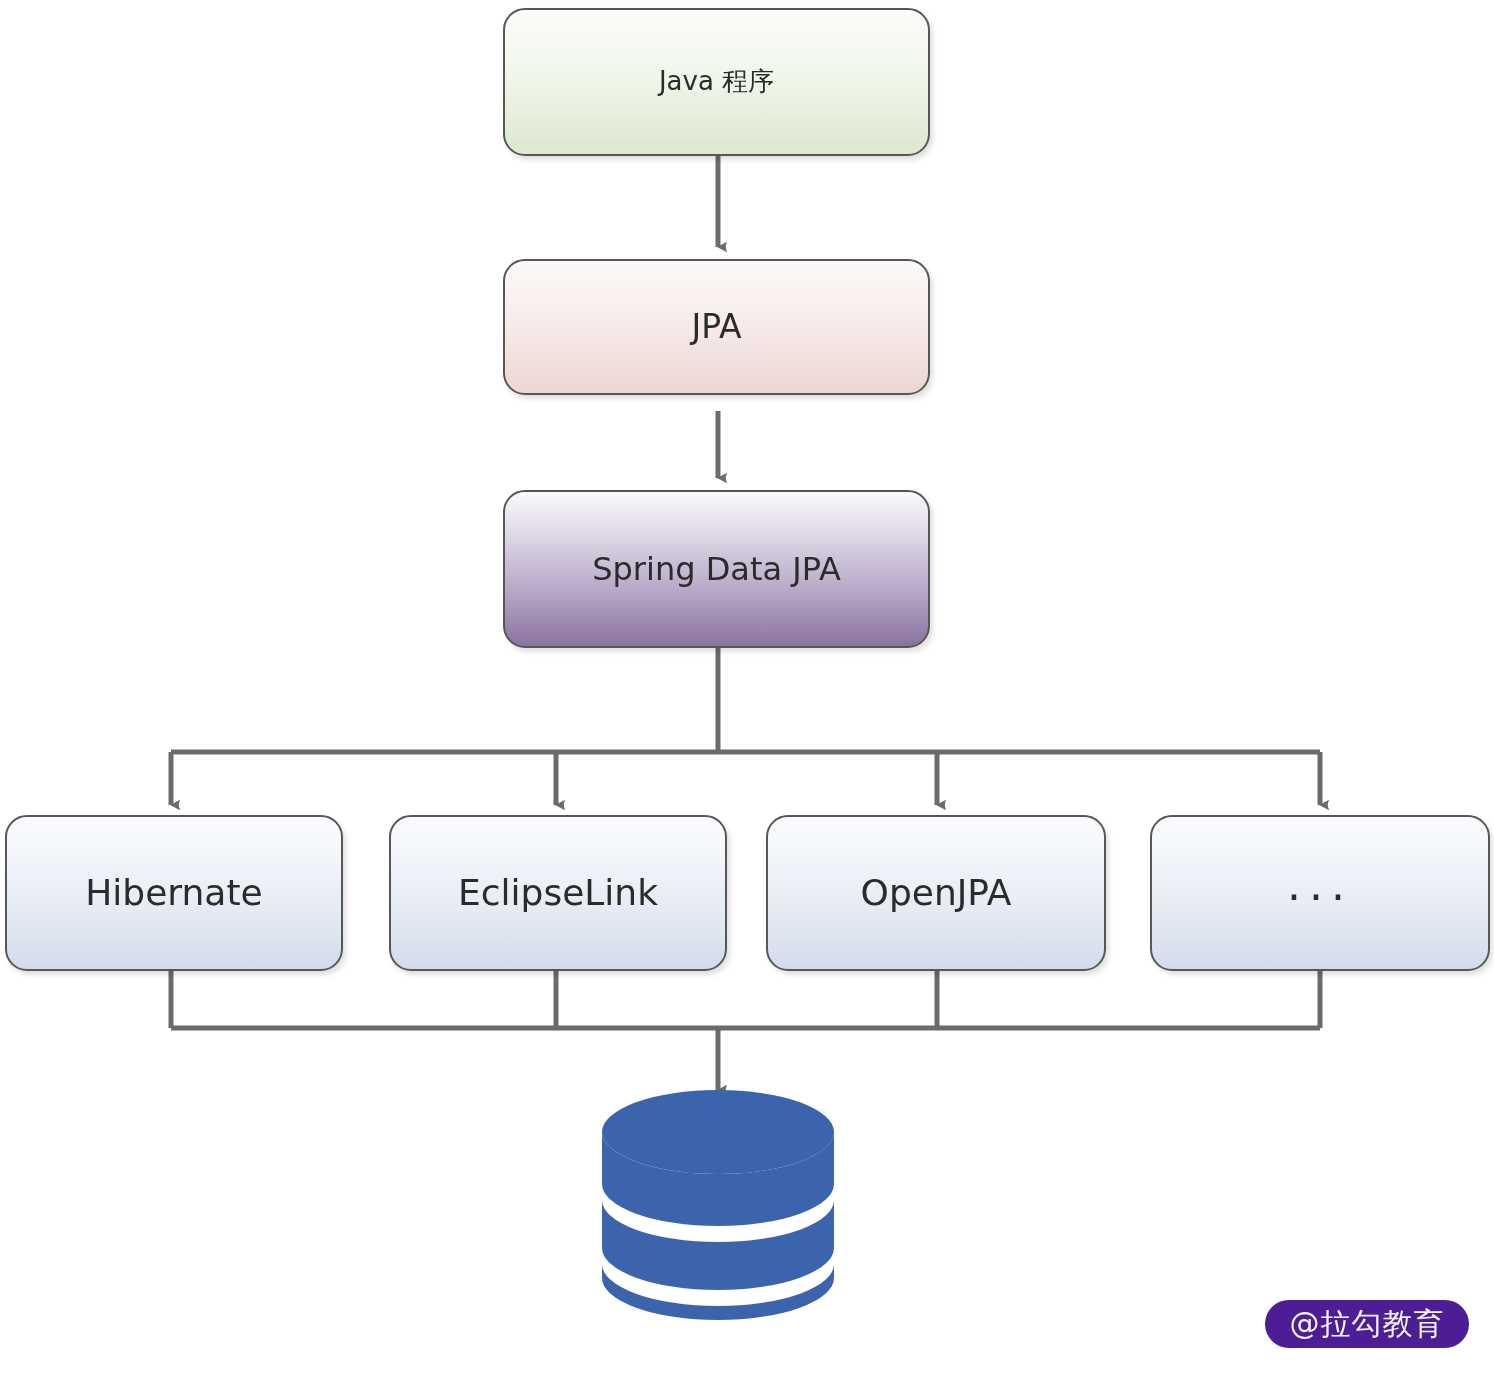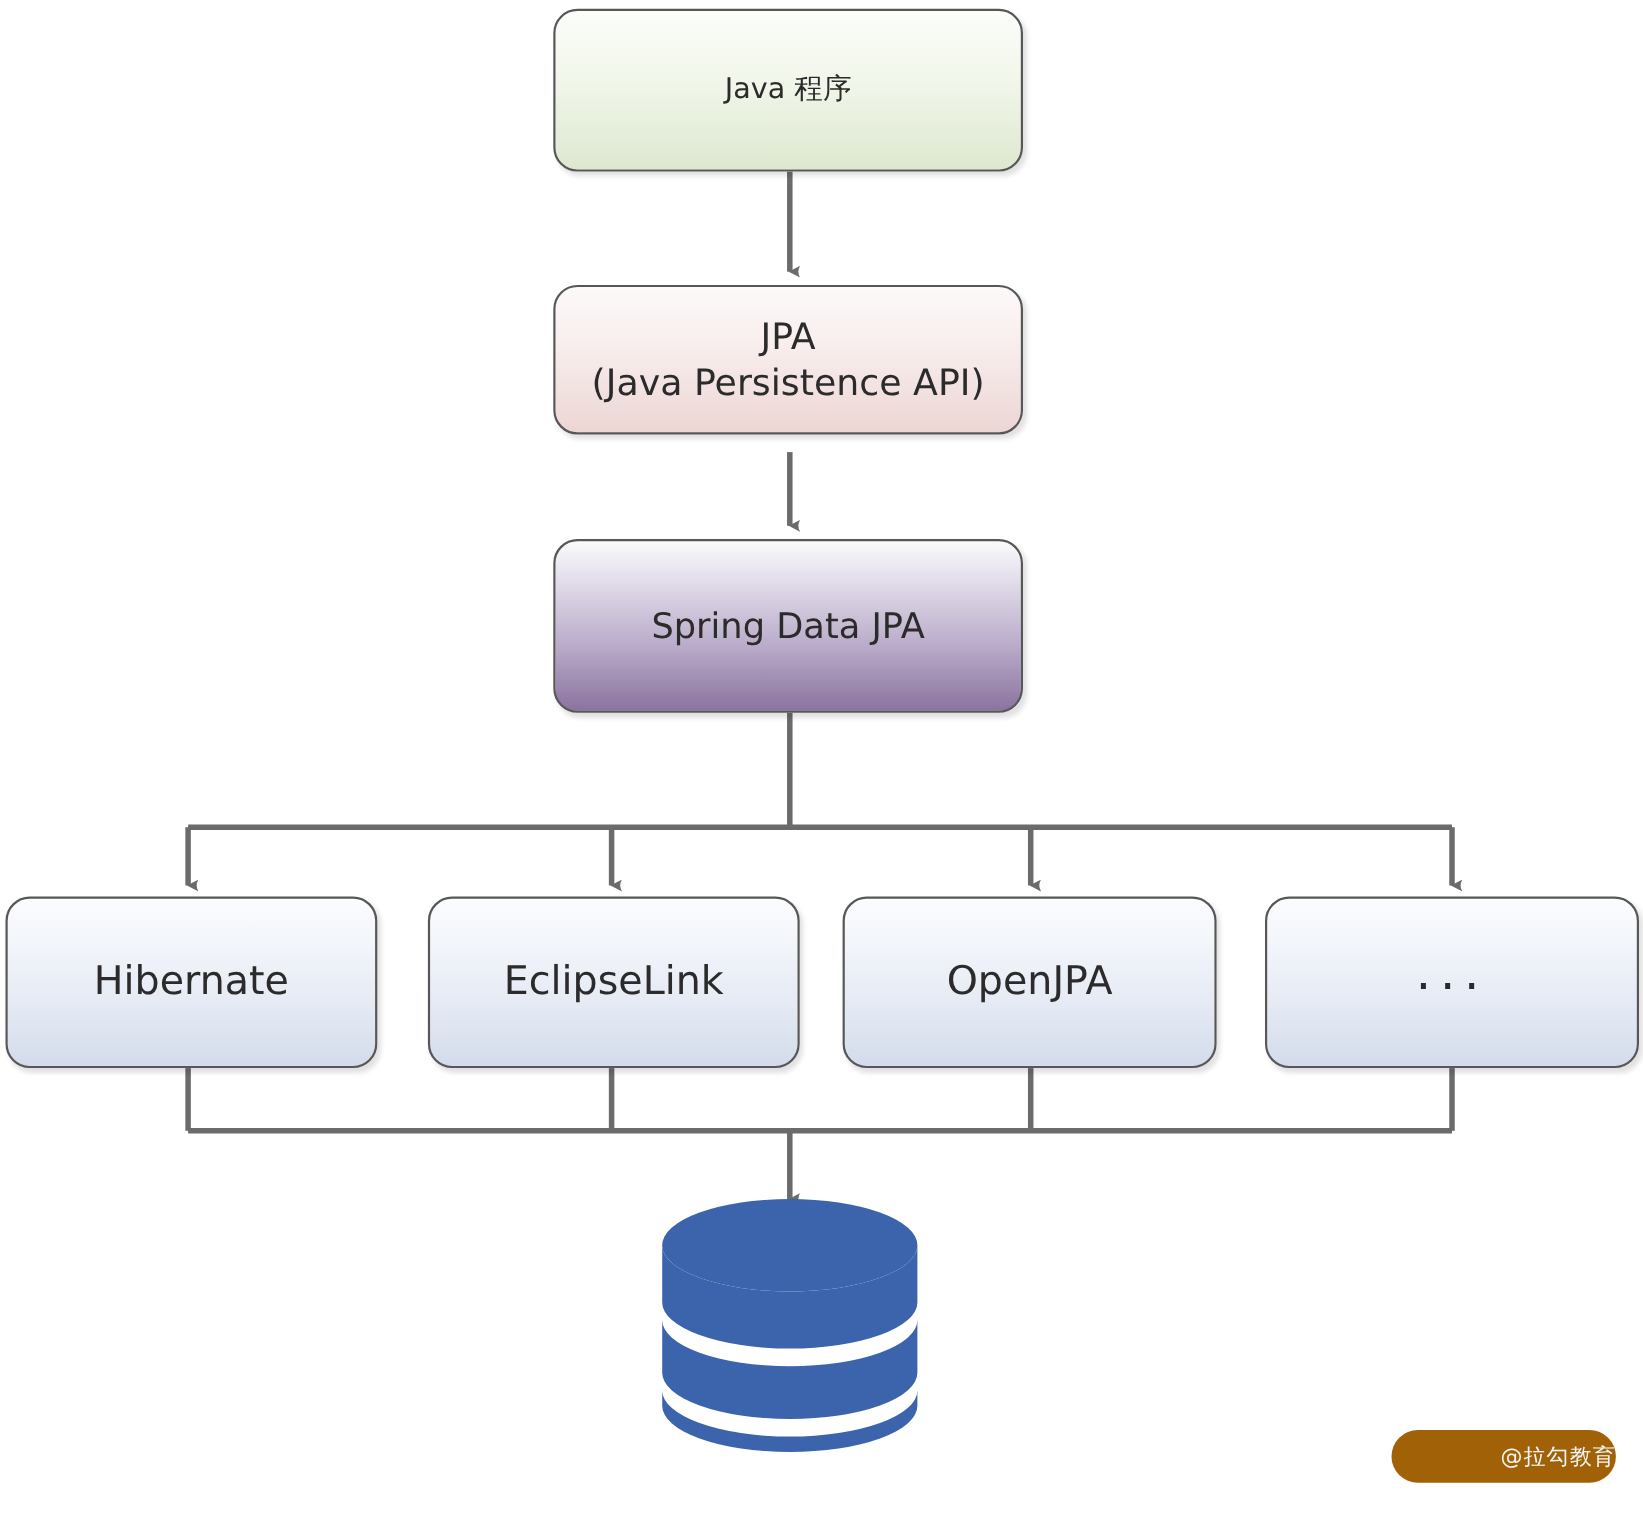--- a/index.html
+++ b/index.html
@@ -82,27 +82,27 @@
     z-index: 2;
   }
 
   
   #watermark {
     position: absolute;
     left: 1265px;
     top: 1300px;
     width: 204px;
     height: 48px;
-    background: #a16207;
+    background: #4c1d95;
     border-radius: 24px;
     display: flex;
     align-items: center;
-    justify-content: flex-end;
+    justify-content: center;
     color: #f4f4f4;
-    font-size: 20px;
+    font-size: 30px;
     letter-spacing: 1px;
     z-index: 3;
   }
 </style>
 </head>
 <body>
 
 <div id="canvas">
 
   <svg class="wires" viewBox="0 0 1494 1376">
@@ -137,21 +137,20 @@
     </g>
   </svg>
 
   <div class="node" id="node-java-program">
     <span class="node-label">Java 程序</span>
   </div>
 
   <div class="node" id="node-jpa">
     <span class="node-label">
       <span>JPA</span>
-      <span class="sub">(Java Persistence API)</span>
     </span>
   </div>
 
   <div class="node" id="node-spring-data-jpa">
     <span class="node-label">Spring Data JPA</span>
   </div>
 
   <div class="node provider" id="node-hibernate">
     <span class="node-label">Hibernate</span>
   </div>

